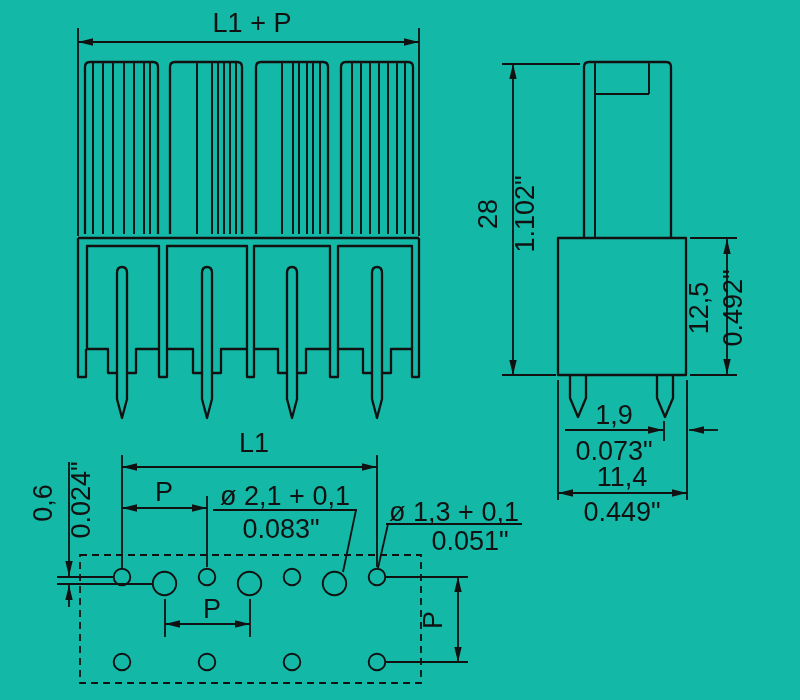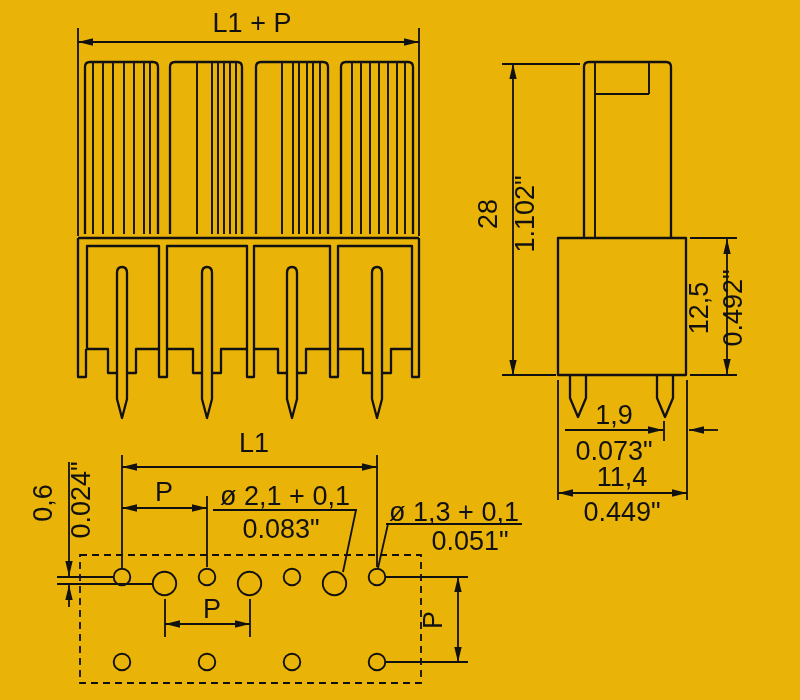--- a/index.html
+++ b/index.html
@@ -1,16 +1,16 @@
 <!DOCTYPE html>
 <html><head>
 <meta charset="utf-8">
 <style>
   html,body{margin:0;padding:0;background:#ffffff;}
-  .stage{position:relative;width:800px;height:700px;background:#eab308;overflow:hidden;
+  .stage{position:relative;width:800px;height:700px;background:#14b8a6;overflow:hidden;
          font-family:"Liberation Sans", sans-serif;}
   svg{display:block;}
   .outline{fill:none;stroke:#111111;stroke-width:2.3;stroke-linejoin:round;stroke-linecap:butt;}
   .thin{fill:none;stroke:#111111;stroke-width:1.9;}
   .dim{fill:none;stroke:#111111;stroke-width:1.8;}
   .dash{fill:none;stroke:#111111;stroke-width:1.8;stroke-dasharray:7 5;}
   .lbl{fill:#111111;font-size:27px;font-family:"Liberation Sans", sans-serif;}
 </style>
 </head>
 <body>

